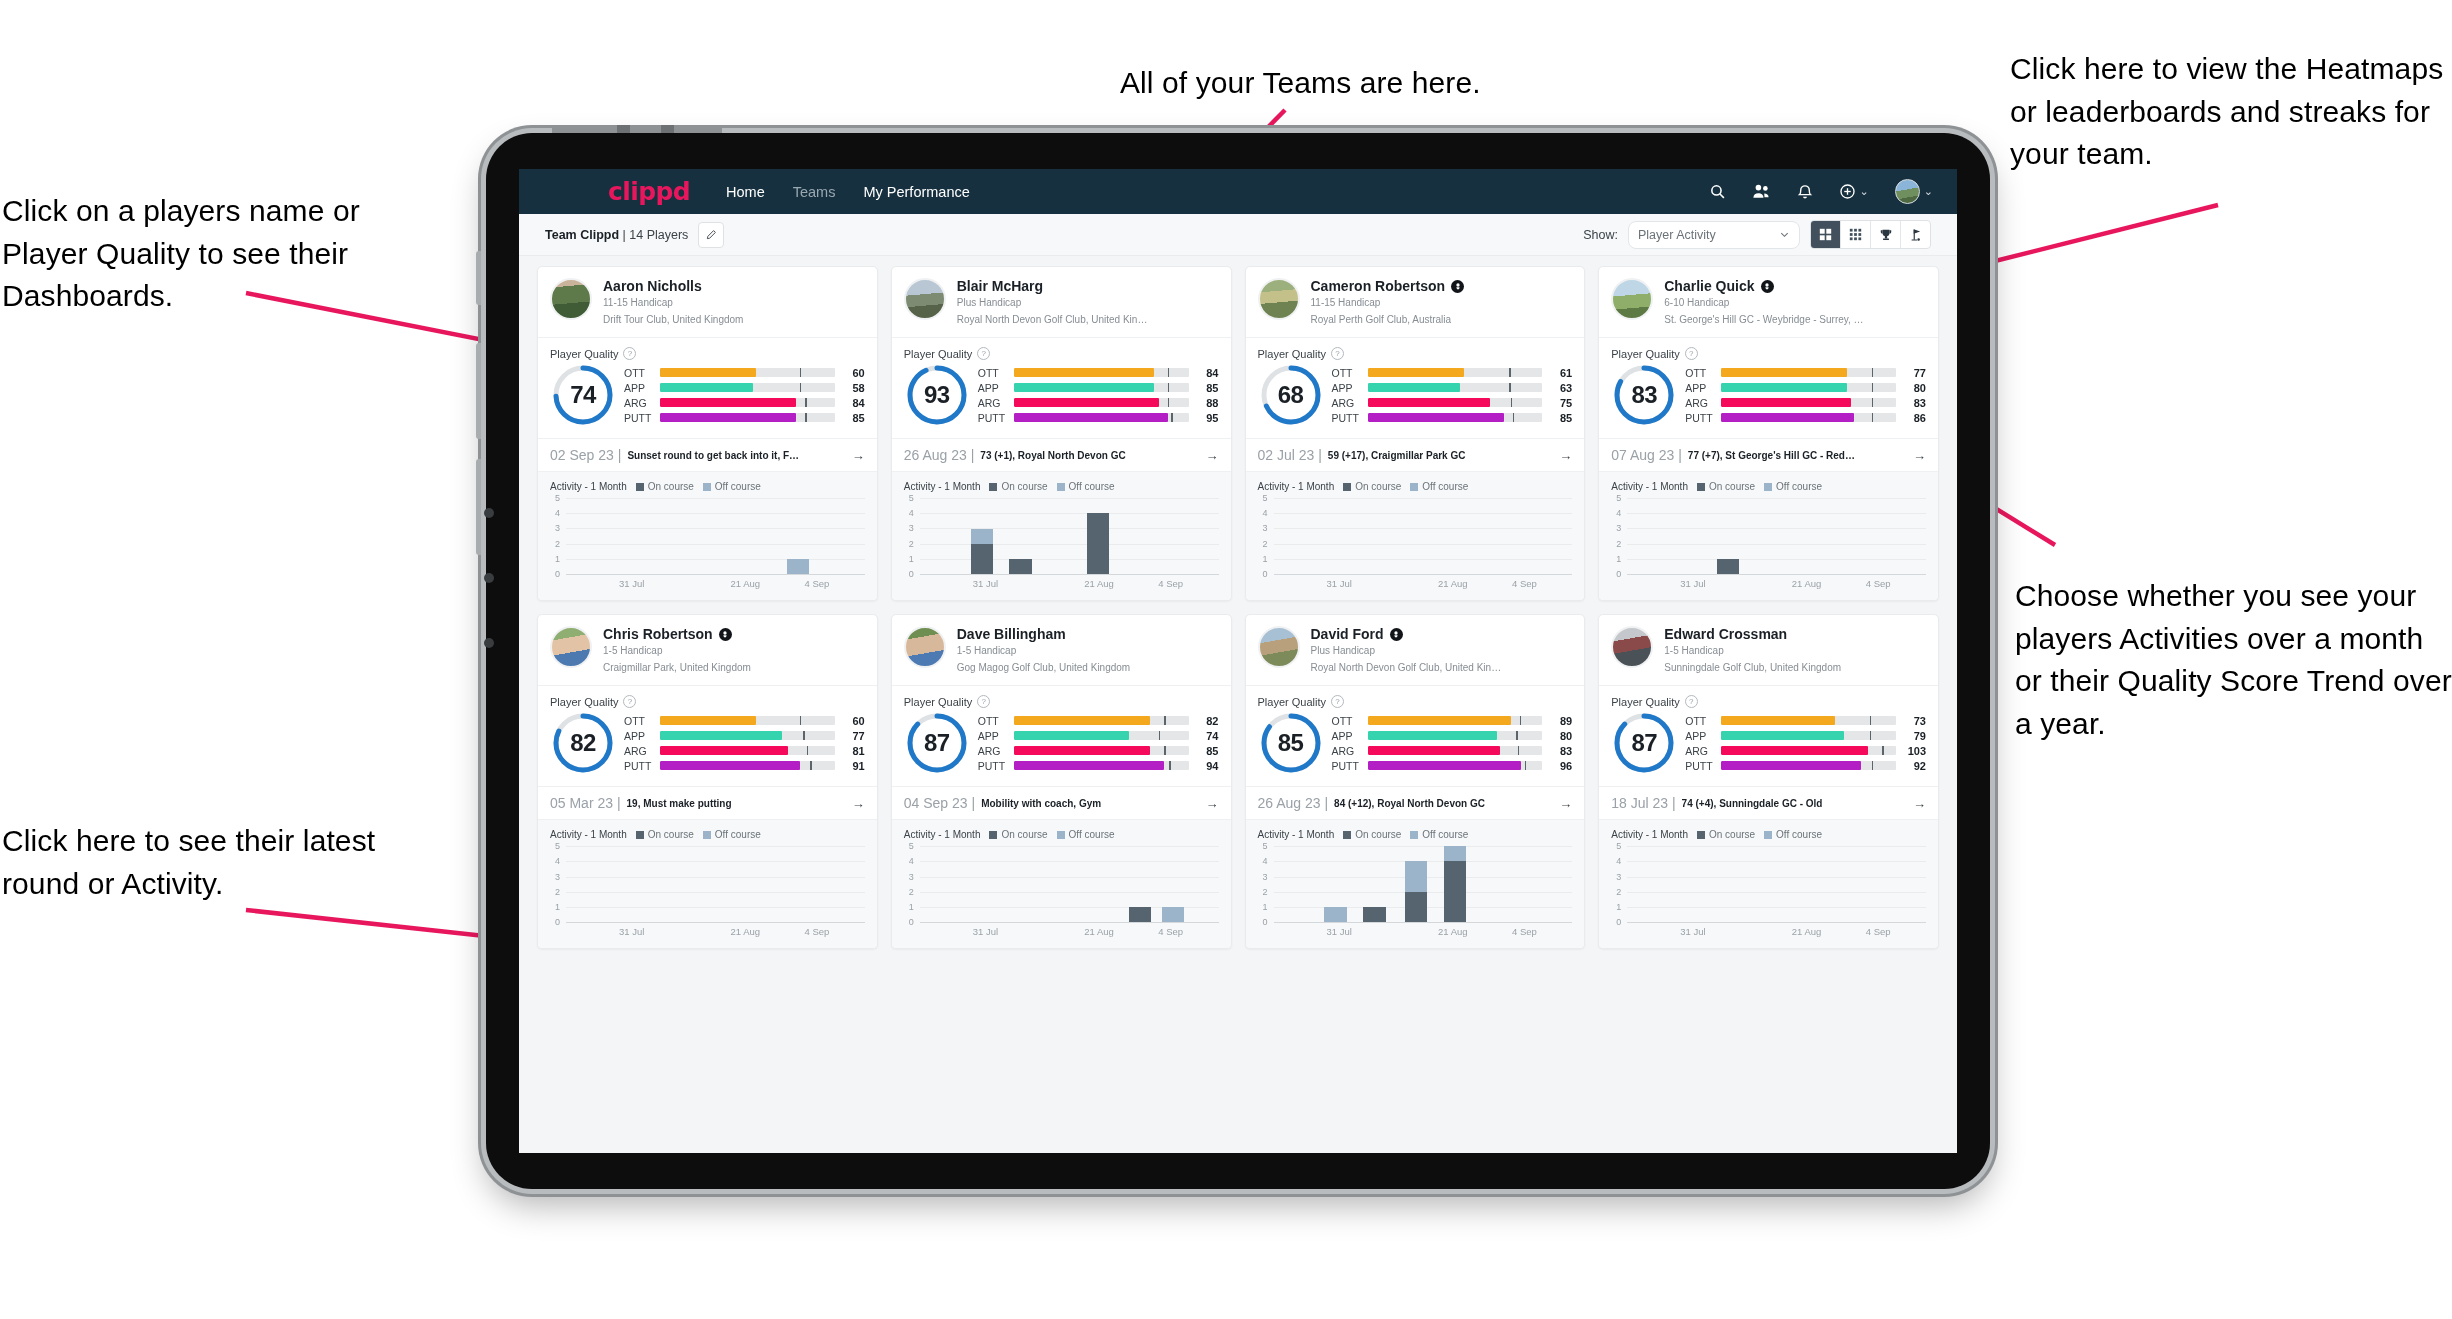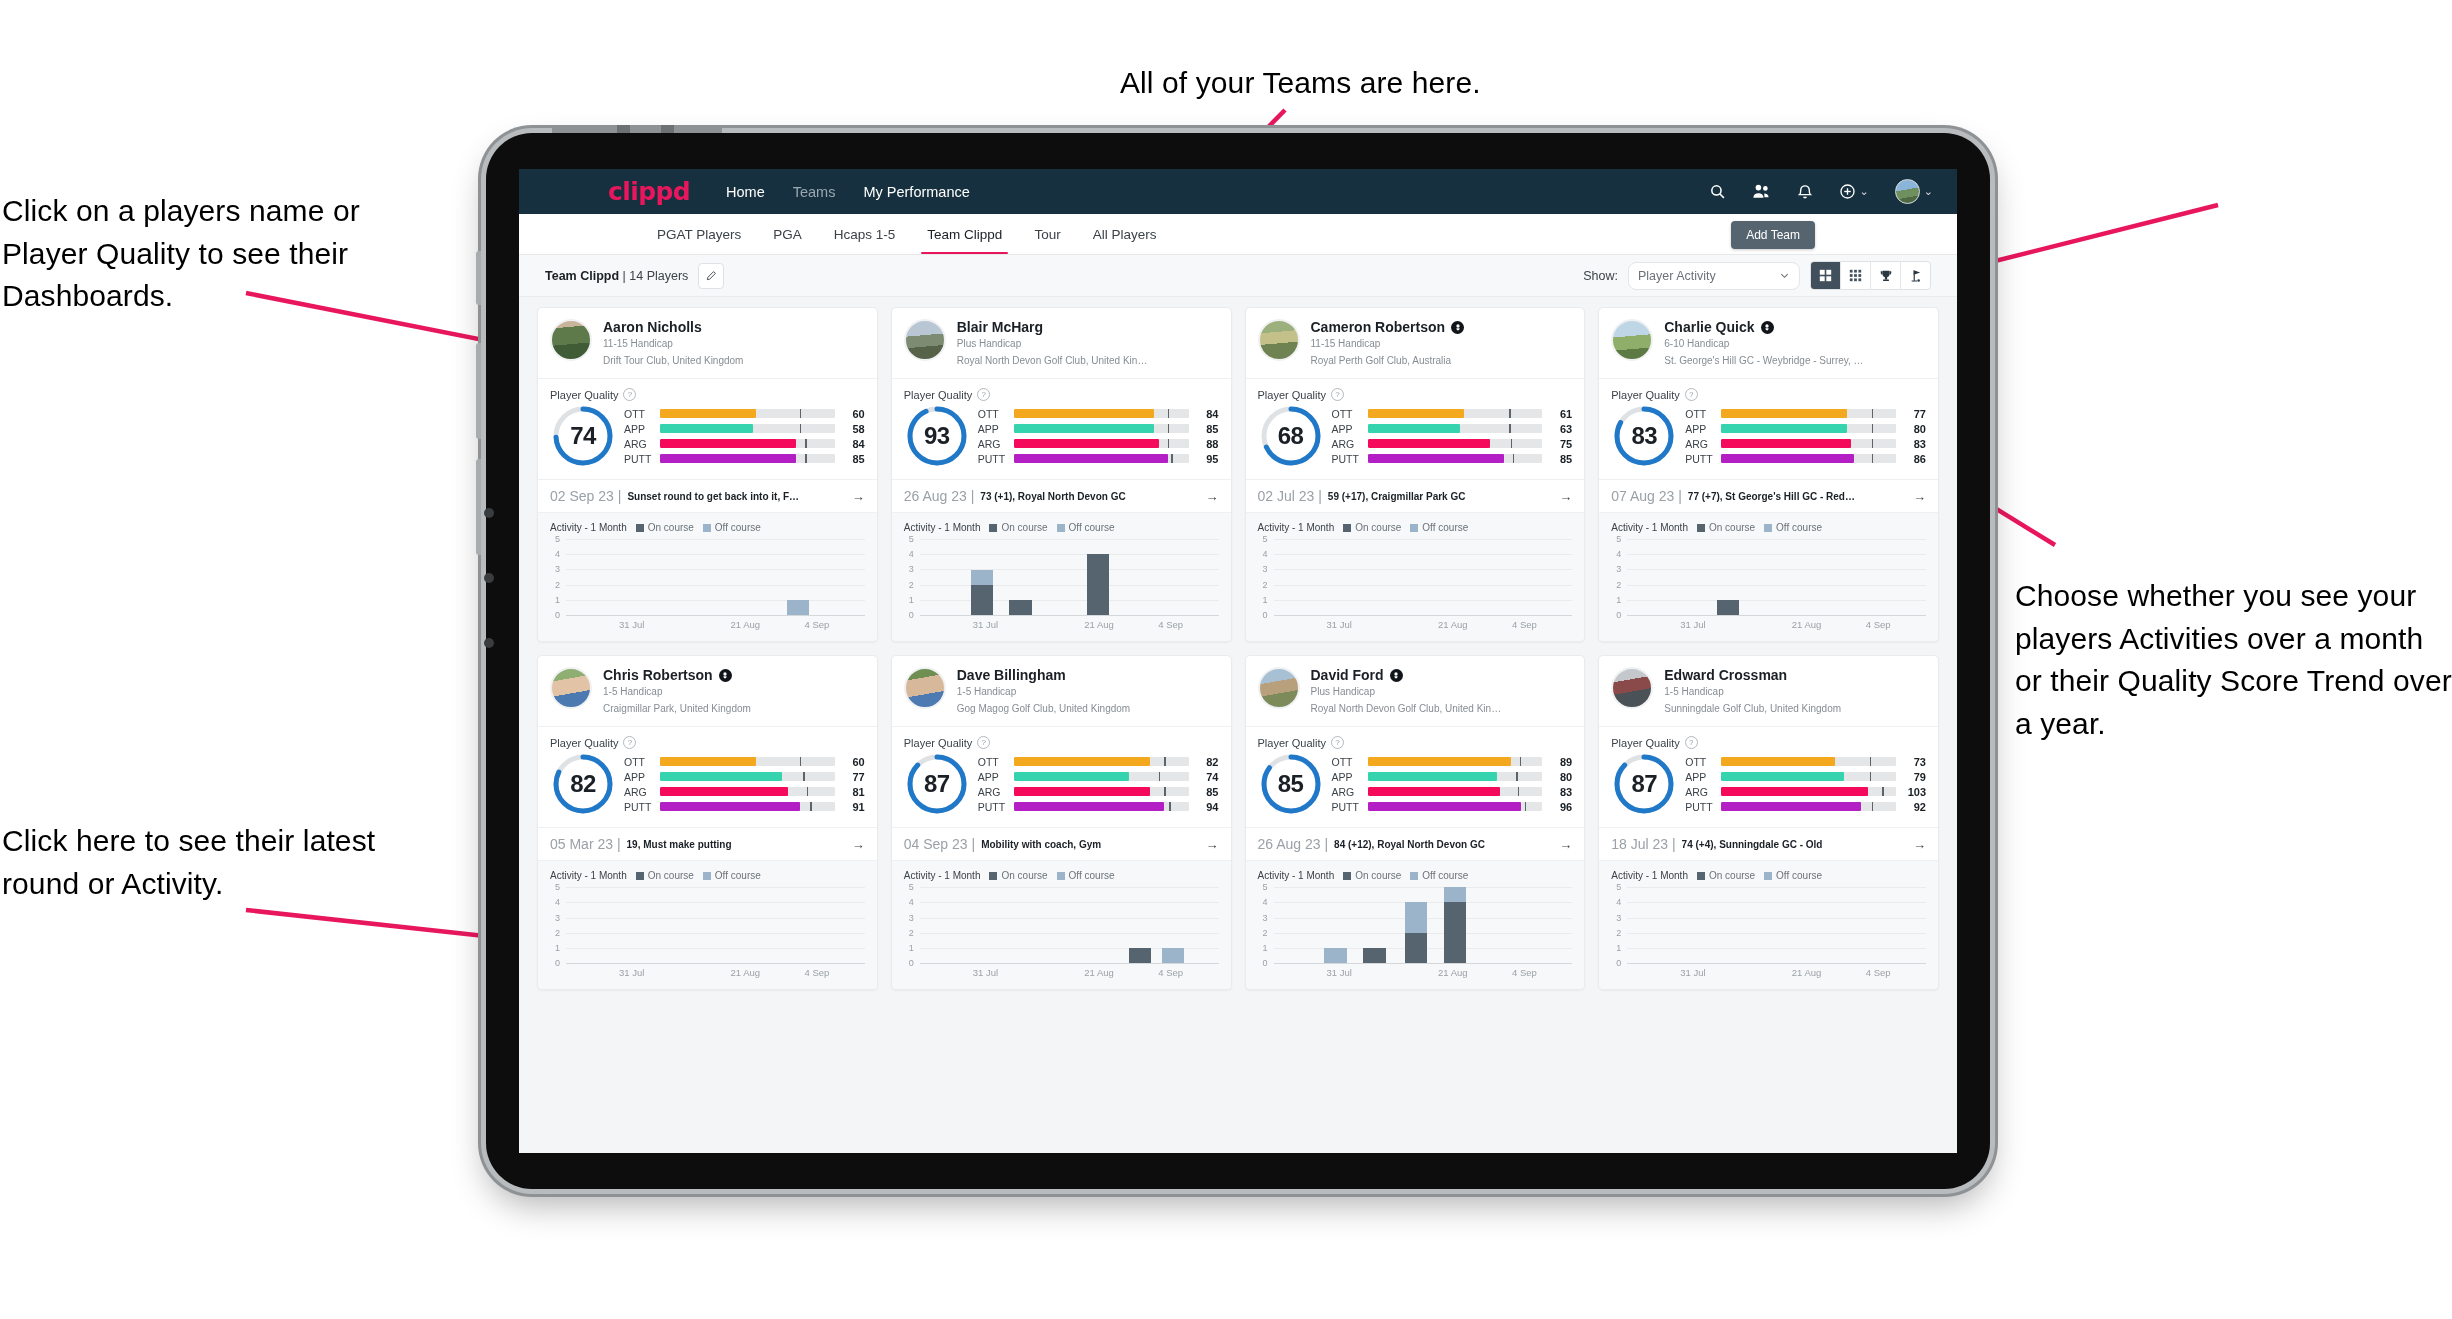--- a/index.html
+++ b/index.html
@@ -131,20 +131,21 @@
   .xl{position:absolute;transform:translateX(-50%);}
 </style>
 </head>
 <body>
 
 <div class="stage">
 
   <div class="anno anno-tl">Click on a players name or Player Quality to see their Dashboards.</div>
   <div class="anno anno-bl">Click here to see their latest round or Activity.</div>
   <div class="anno anno-top">All of your Teams are here.</div>
+  <div class="anno anno-tr">Click here to view the Heatmaps or leaderboards and streaks for your team.</div>
   <div class="anno anno-br">Choose whether you see your players Activities over a month or their Quality Score Trend over a year.</div>
 
   <svg class="arrow" style="left:0;top:0;width:2452px;height:1319px">
     <defs>
       <marker id="ah" markerWidth="9" markerHeight="9" refX="7" refY="4.5" orient="auto">
         <path d="M0,0 L9,4.5 L0,9 z" fill="#e8175d"></path>
       </marker>
     </defs>
     <path d="M246,293 L660,375" stroke="#e8175d" stroke-width="4.5" fill="none" marker-end="url(#ah)"></path>
     <path d="M246,910 L660,955" stroke="#e8175d" stroke-width="4.5" fill="none" marker-end="url(#ah)"></path>
@@ -199,31 +200,20 @@
               </svg>
               <span class="caret">⌄</span>
             </span>
           <span class="ic">
               <span class="avatar"></span>
               <span class="caret">⌄</span>
             </span>
         </div>
       </div>
 
-      <div class="tabsrow">
-        <div class="tabs">
-          <div class="tab">PGAT Players</div>
-          <div class="tab">PGA</div>
-          <div class="tab">Hcaps 1-5</div>
-          <div class="tab active">Team Clippd</div>
-          <div class="tab">Tour</div>
-          <div class="tab">All Players</div>
-        </div>
-        <div class="addteam">Add Team</div>
-      </div>
 
       <div class="filterbar">
         <div class="teamlabel">
           <b>Team Clippd</b>
           <span>|</span>
           <span>14 Players</span>
         </div>
         <div class="pencil">
           <svg width="11" height="11" viewBox="0 0 24 24" fill="none" stroke="#3b4248" stroke-width="2">
               <path d="M16.5 3.5l4 4L8 20l-5 1 1-5z"></path>

